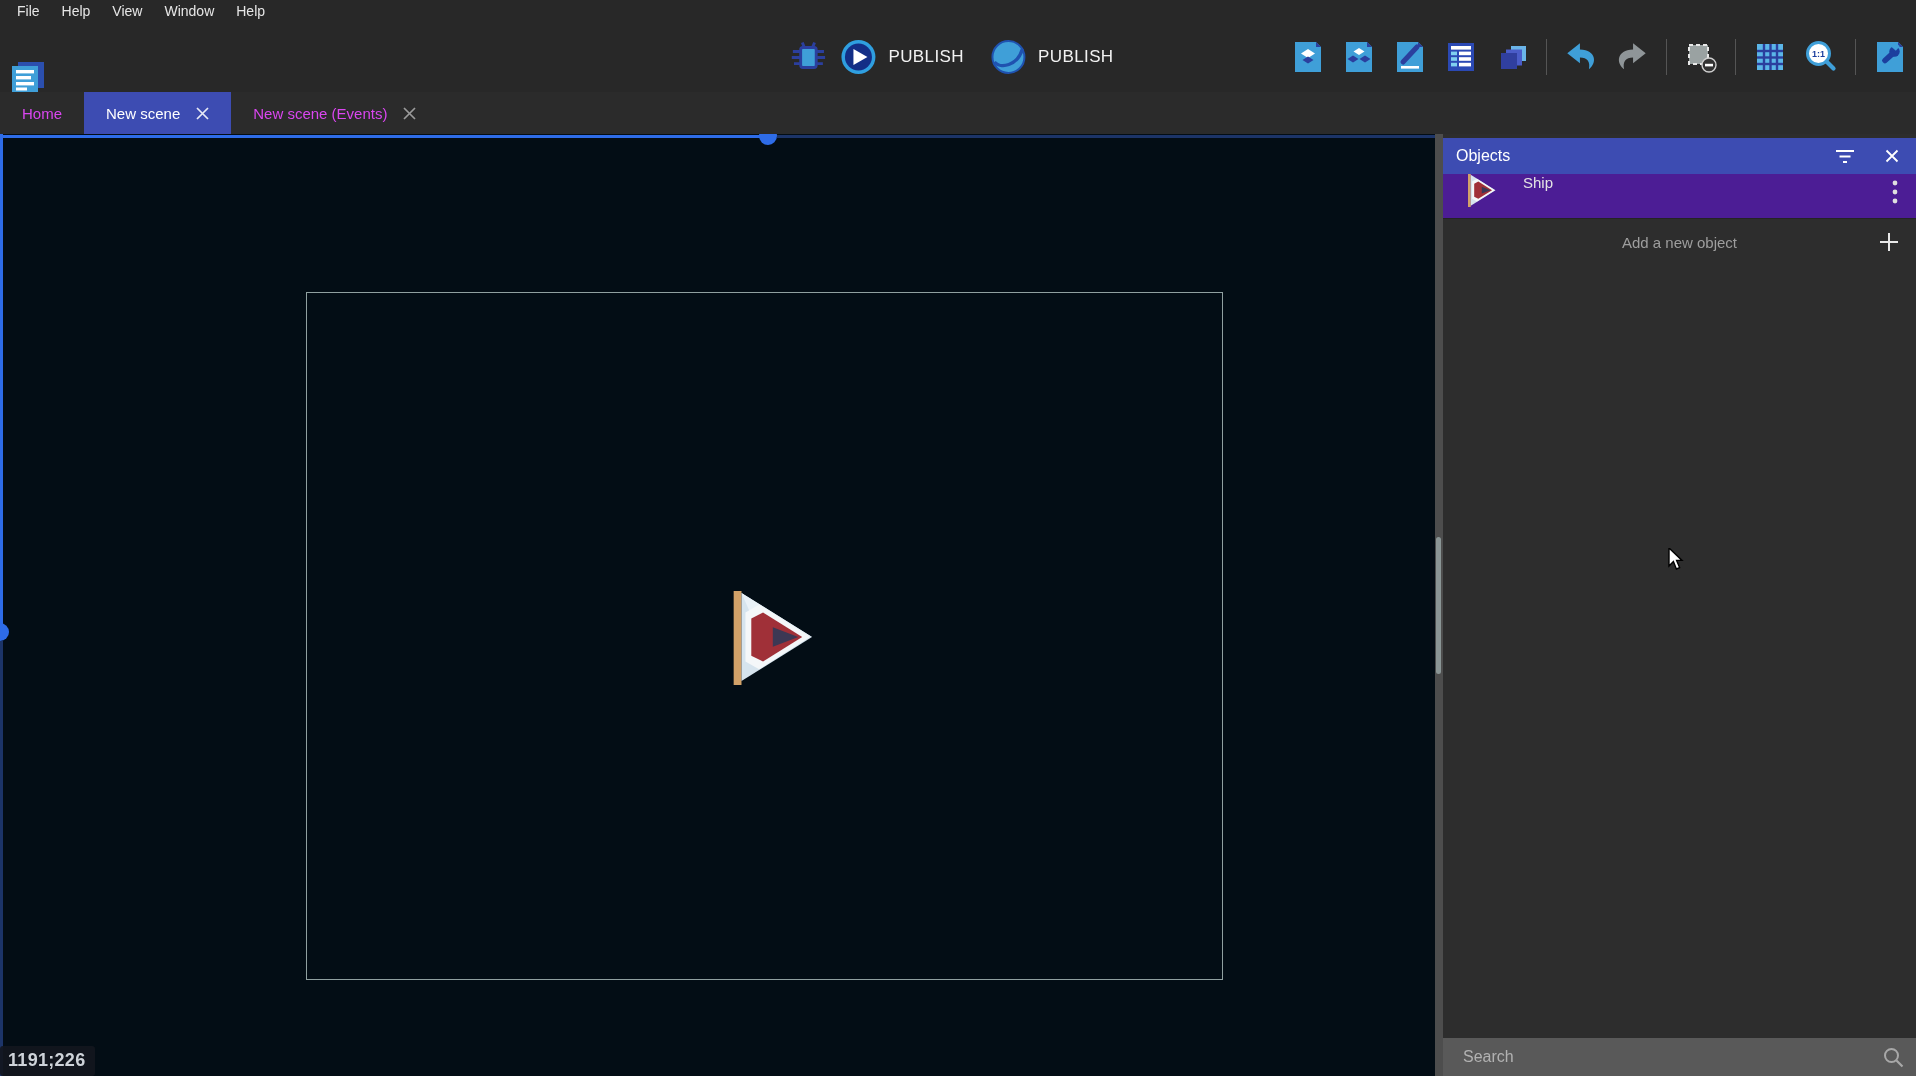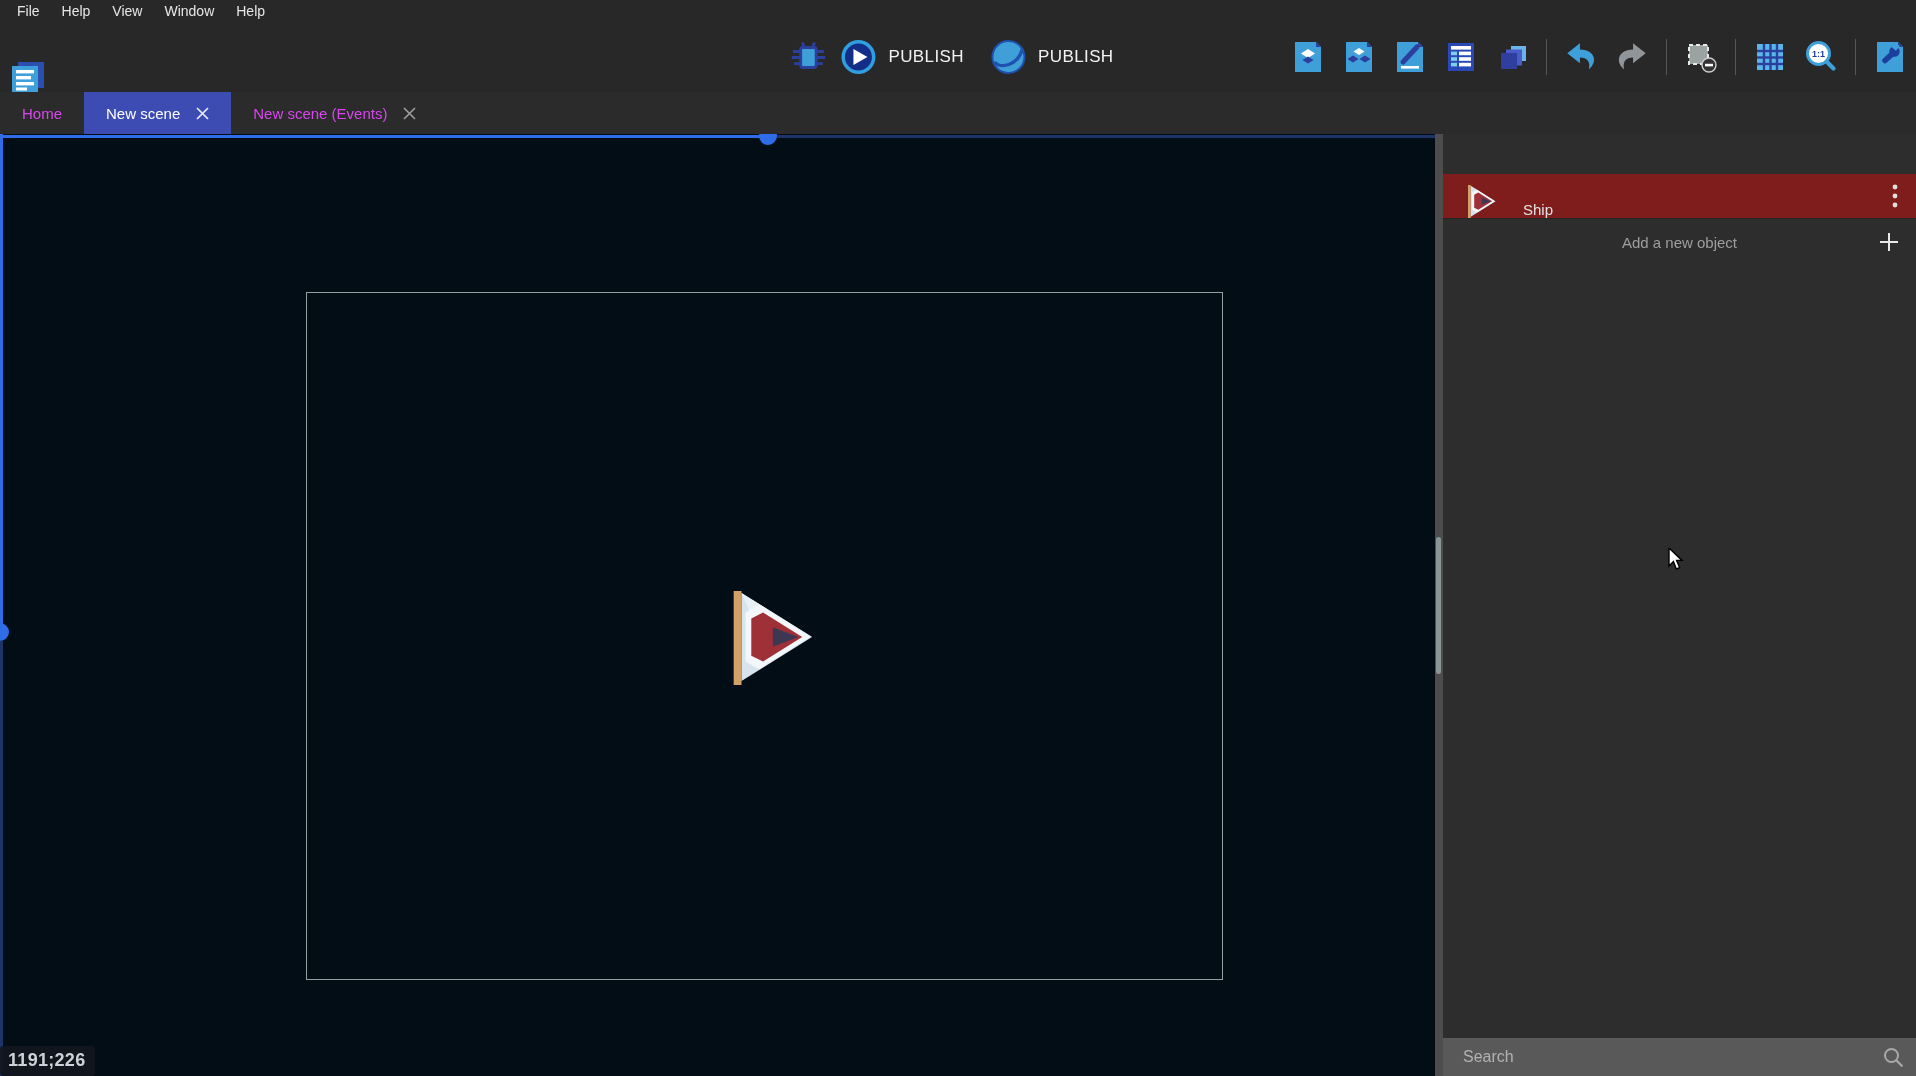--- a/index.html
+++ b/index.html
@@ -52,22 +52,22 @@
   .splitter-thumb { position:absolute; left:1px; top:403px; width:5px; height:137px; background:#8a9595; border-radius:3px; }
 
   
   .panel { position:absolute; left:1443px; top:0; width:473px; height:942px; background:#2d2d2d; }
   .panel-header { position:absolute; left:0; top:4px; width:100%; height:36px; background:#3d4cb2;
                   display:flex; align-items:center; padding:0 13px; }
   .panel-title { color:#ffffff; font-size:16px; flex:1; }
   .panel-header .hdr-icon { display:flex; align-items:center; cursor:pointer; padding:4px; }
   .filter-gap { width:22px; }
 
-  .object-row { position:absolute; left:0; top:40px; width:100%; height:45px; background:#7f1d1d;
-                border-bottom:1px solid #242424; display:flex; align-items:flex-end; cursor:pointer; }
+  .object-row { position:absolute; left:0; top:40px; width:100%; height:45px; background:#4c1d95;
+                border-bottom:1px solid #242424; display:flex; align-items:flex-start; cursor:pointer; }
   .object-thumb { margin-left:18px; width:36px; height:33px; display:flex; align-items:center; }
   .object-label { color:#e4e4e4; font-size:15px; margin-left:26px; flex:1; }
   .row-menu { padding:6px 18px; cursor:pointer; }
 
   .add-row { position:absolute; left:0; top:86px; width:100%; height:45px; cursor:pointer; }
   .add-label { display:block; text-align:center; line-height:45px; color:#9e9e9e; font-size:15px; }
   .add-plus { position:absolute; right:17px; top:12px; cursor:pointer; }
 
   .search-bar { position:absolute; left:0; bottom:0; width:100%; height:38px; background:#595959;margin-top:16px; }
   .search-input { width:100%; height:100%; background:transparent; border:none; outline:none;
@@ -282,20 +282,38 @@
       <div class="vscroll-dot"></div>
 
       <div class="coords-chip">1191;226</div>
     </div>
 
     <div class="splitter">
       <div class="splitter-thumb"></div>
     </div>
 
     <div class="panel">
+      <div class="panel-header">
+        <span class="panel-title">Objects</span>
+        <span class="hdr-icon">
+          <svg width="20" height="15" viewBox="0 0 20 15">
+            <g stroke="#ffffff" stroke-width="2">
+              <line x1="1" y1="2" x2="19" y2="2"></line>
+              <line x1="4.5" y1="7.5" x2="15.5" y2="7.5"></line>
+              <line x1="8" y1="13" x2="12" y2="13"></line>
+            </g>
+          </svg>
+        </span>
+        <span class="filter-gap"></span>
+        <span class="hdr-icon">
+          <svg width="14" height="14" viewBox="0 0 14 14">
+              <path d="M1.5 1.5 L12.5 12.5 M12.5 1.5 L1.5 12.5" stroke="#ffffff" stroke-width="1.8"></path>
+            </svg>
+        </span>
+      </div>
 
       <div class="object-row">
         <span class="object-thumb">
           <svg width="36" height="33" viewBox="0 0 100 96">
             <rect x="18" y="0" width="8" height="96" fill="#d2a168"></rect>
             <polygon points="26,2 98,47 26,92" fill="#d6e4ee"></polygon>
             <polygon points="30,22 44,14 96,47 44,80 30,72" fill="#f4f7f9"></polygon>
             <polygon points="36,28 48,22 88,47 48,72 36,66" fill="#a03038"></polygon>
             <polygon points="58,37 84,47 58,57" fill="#3c3854"></polygon>
           </svg>

